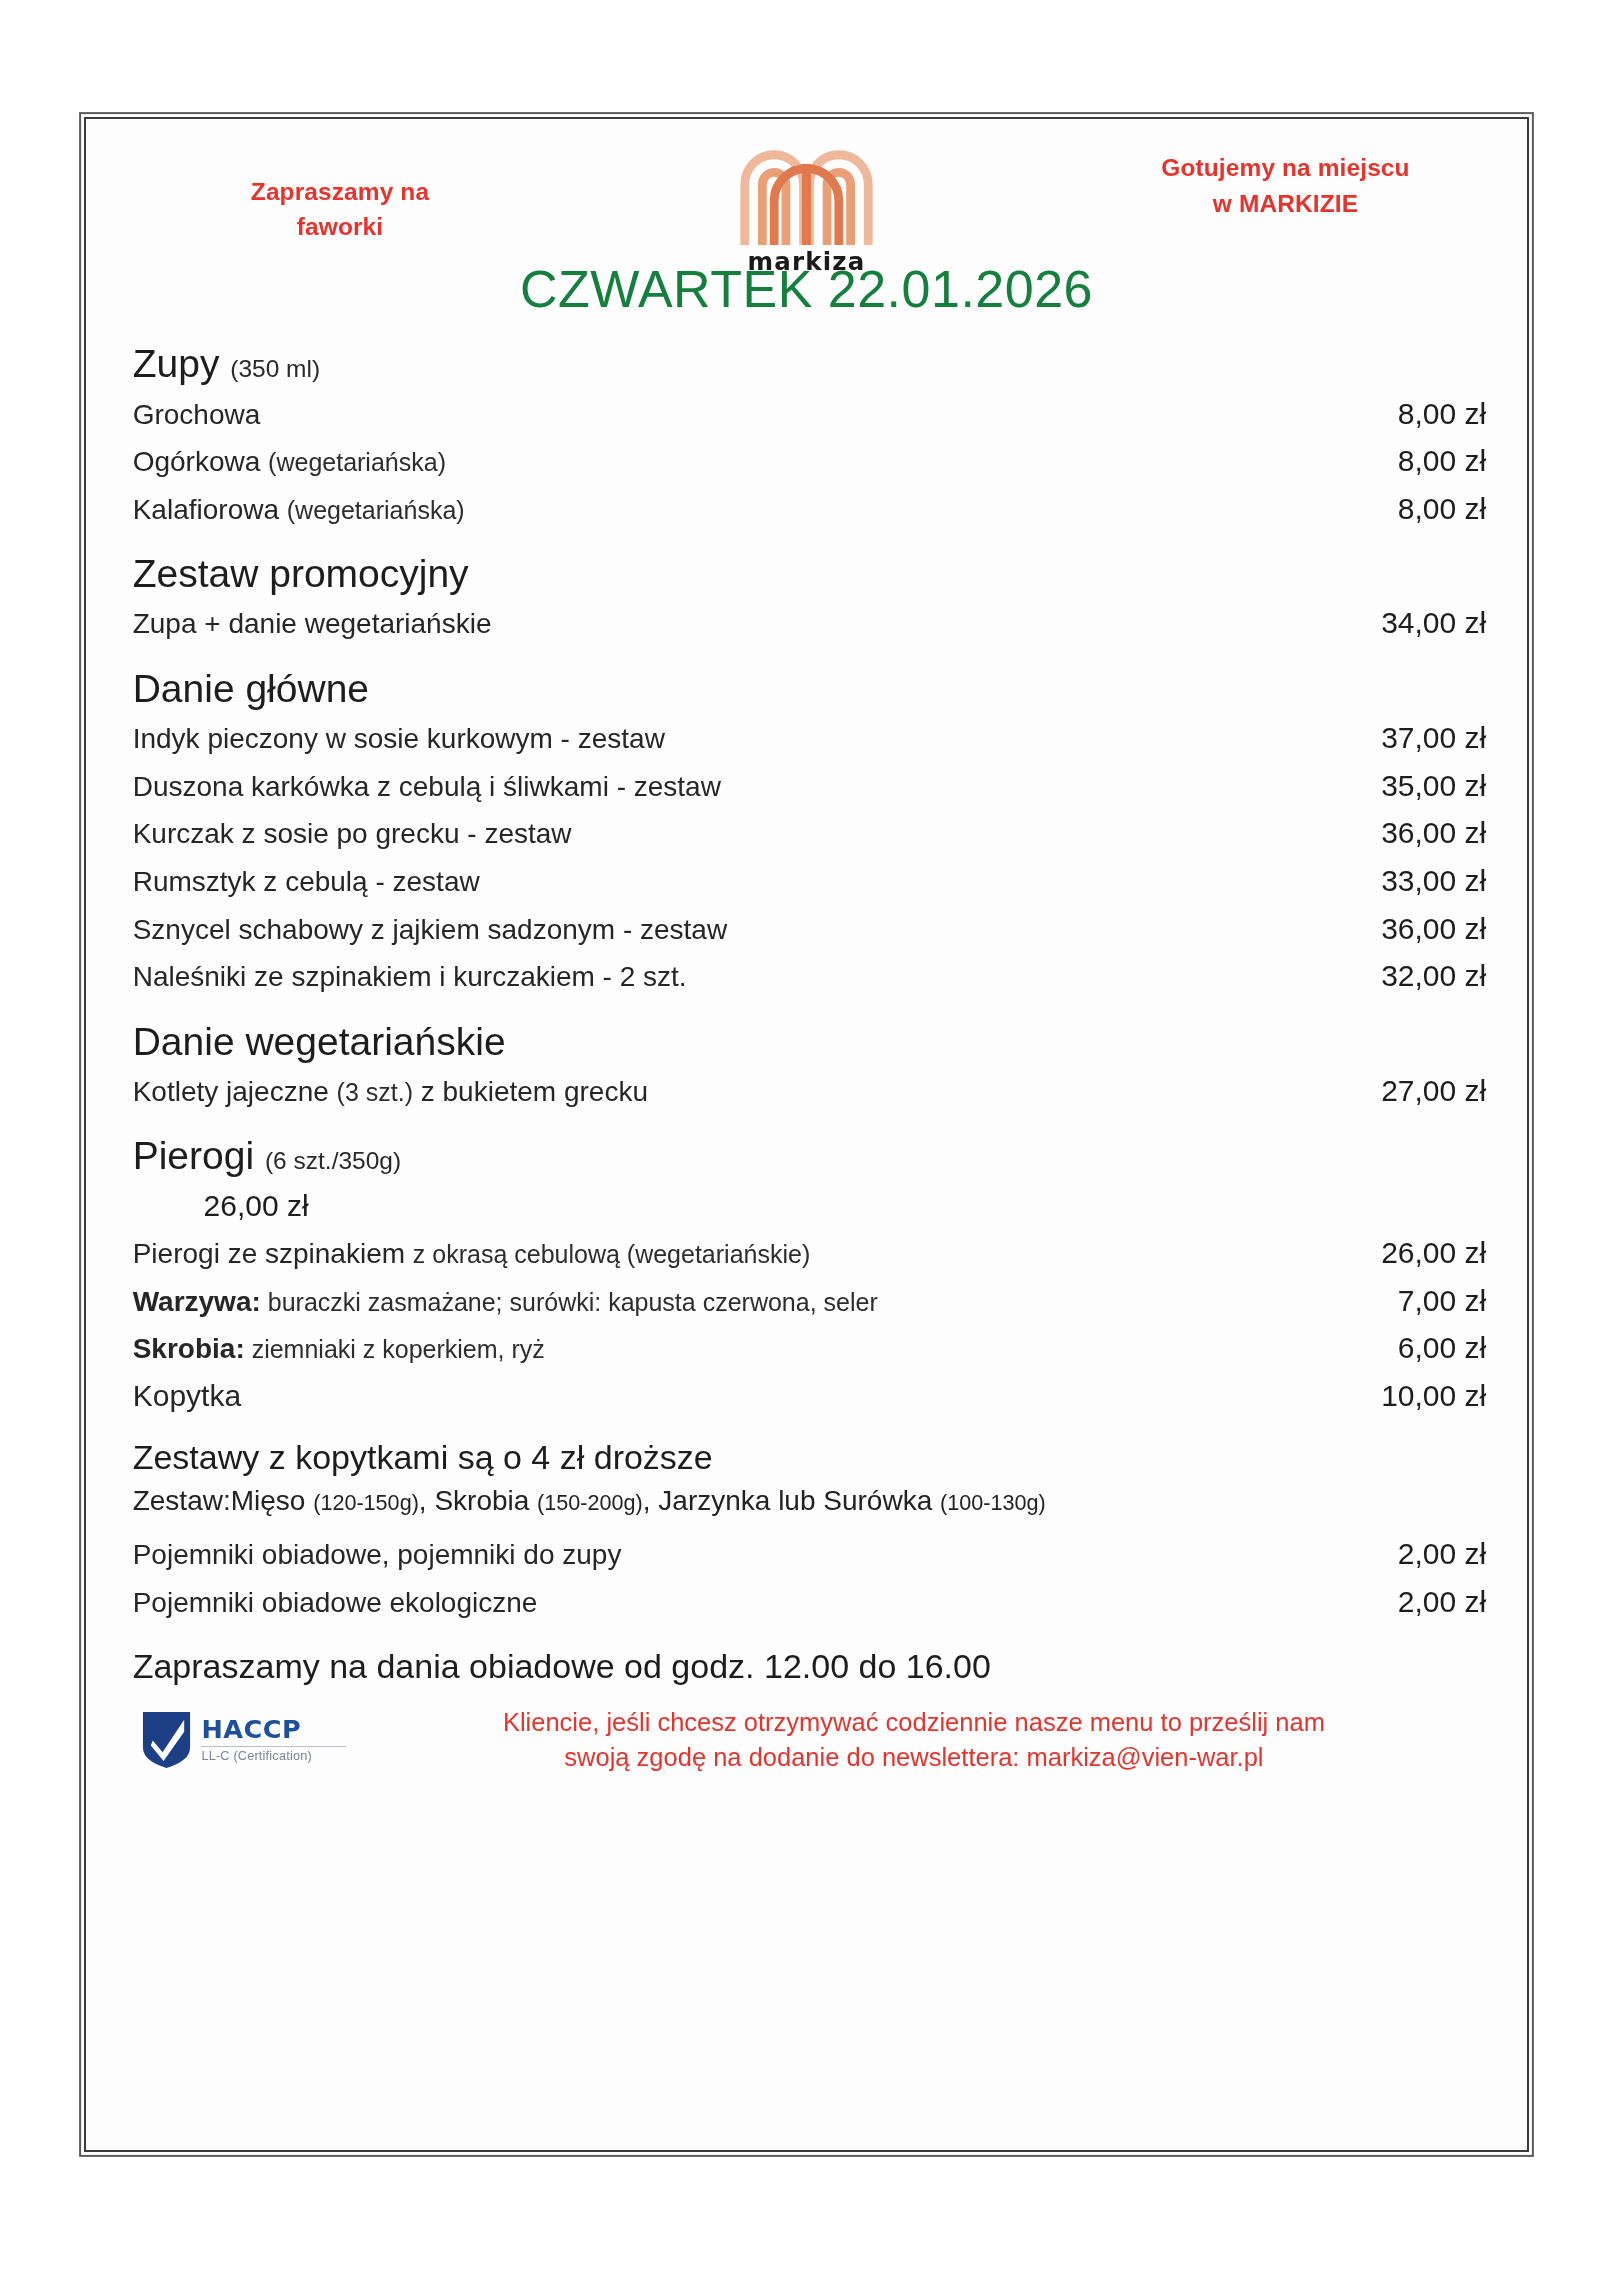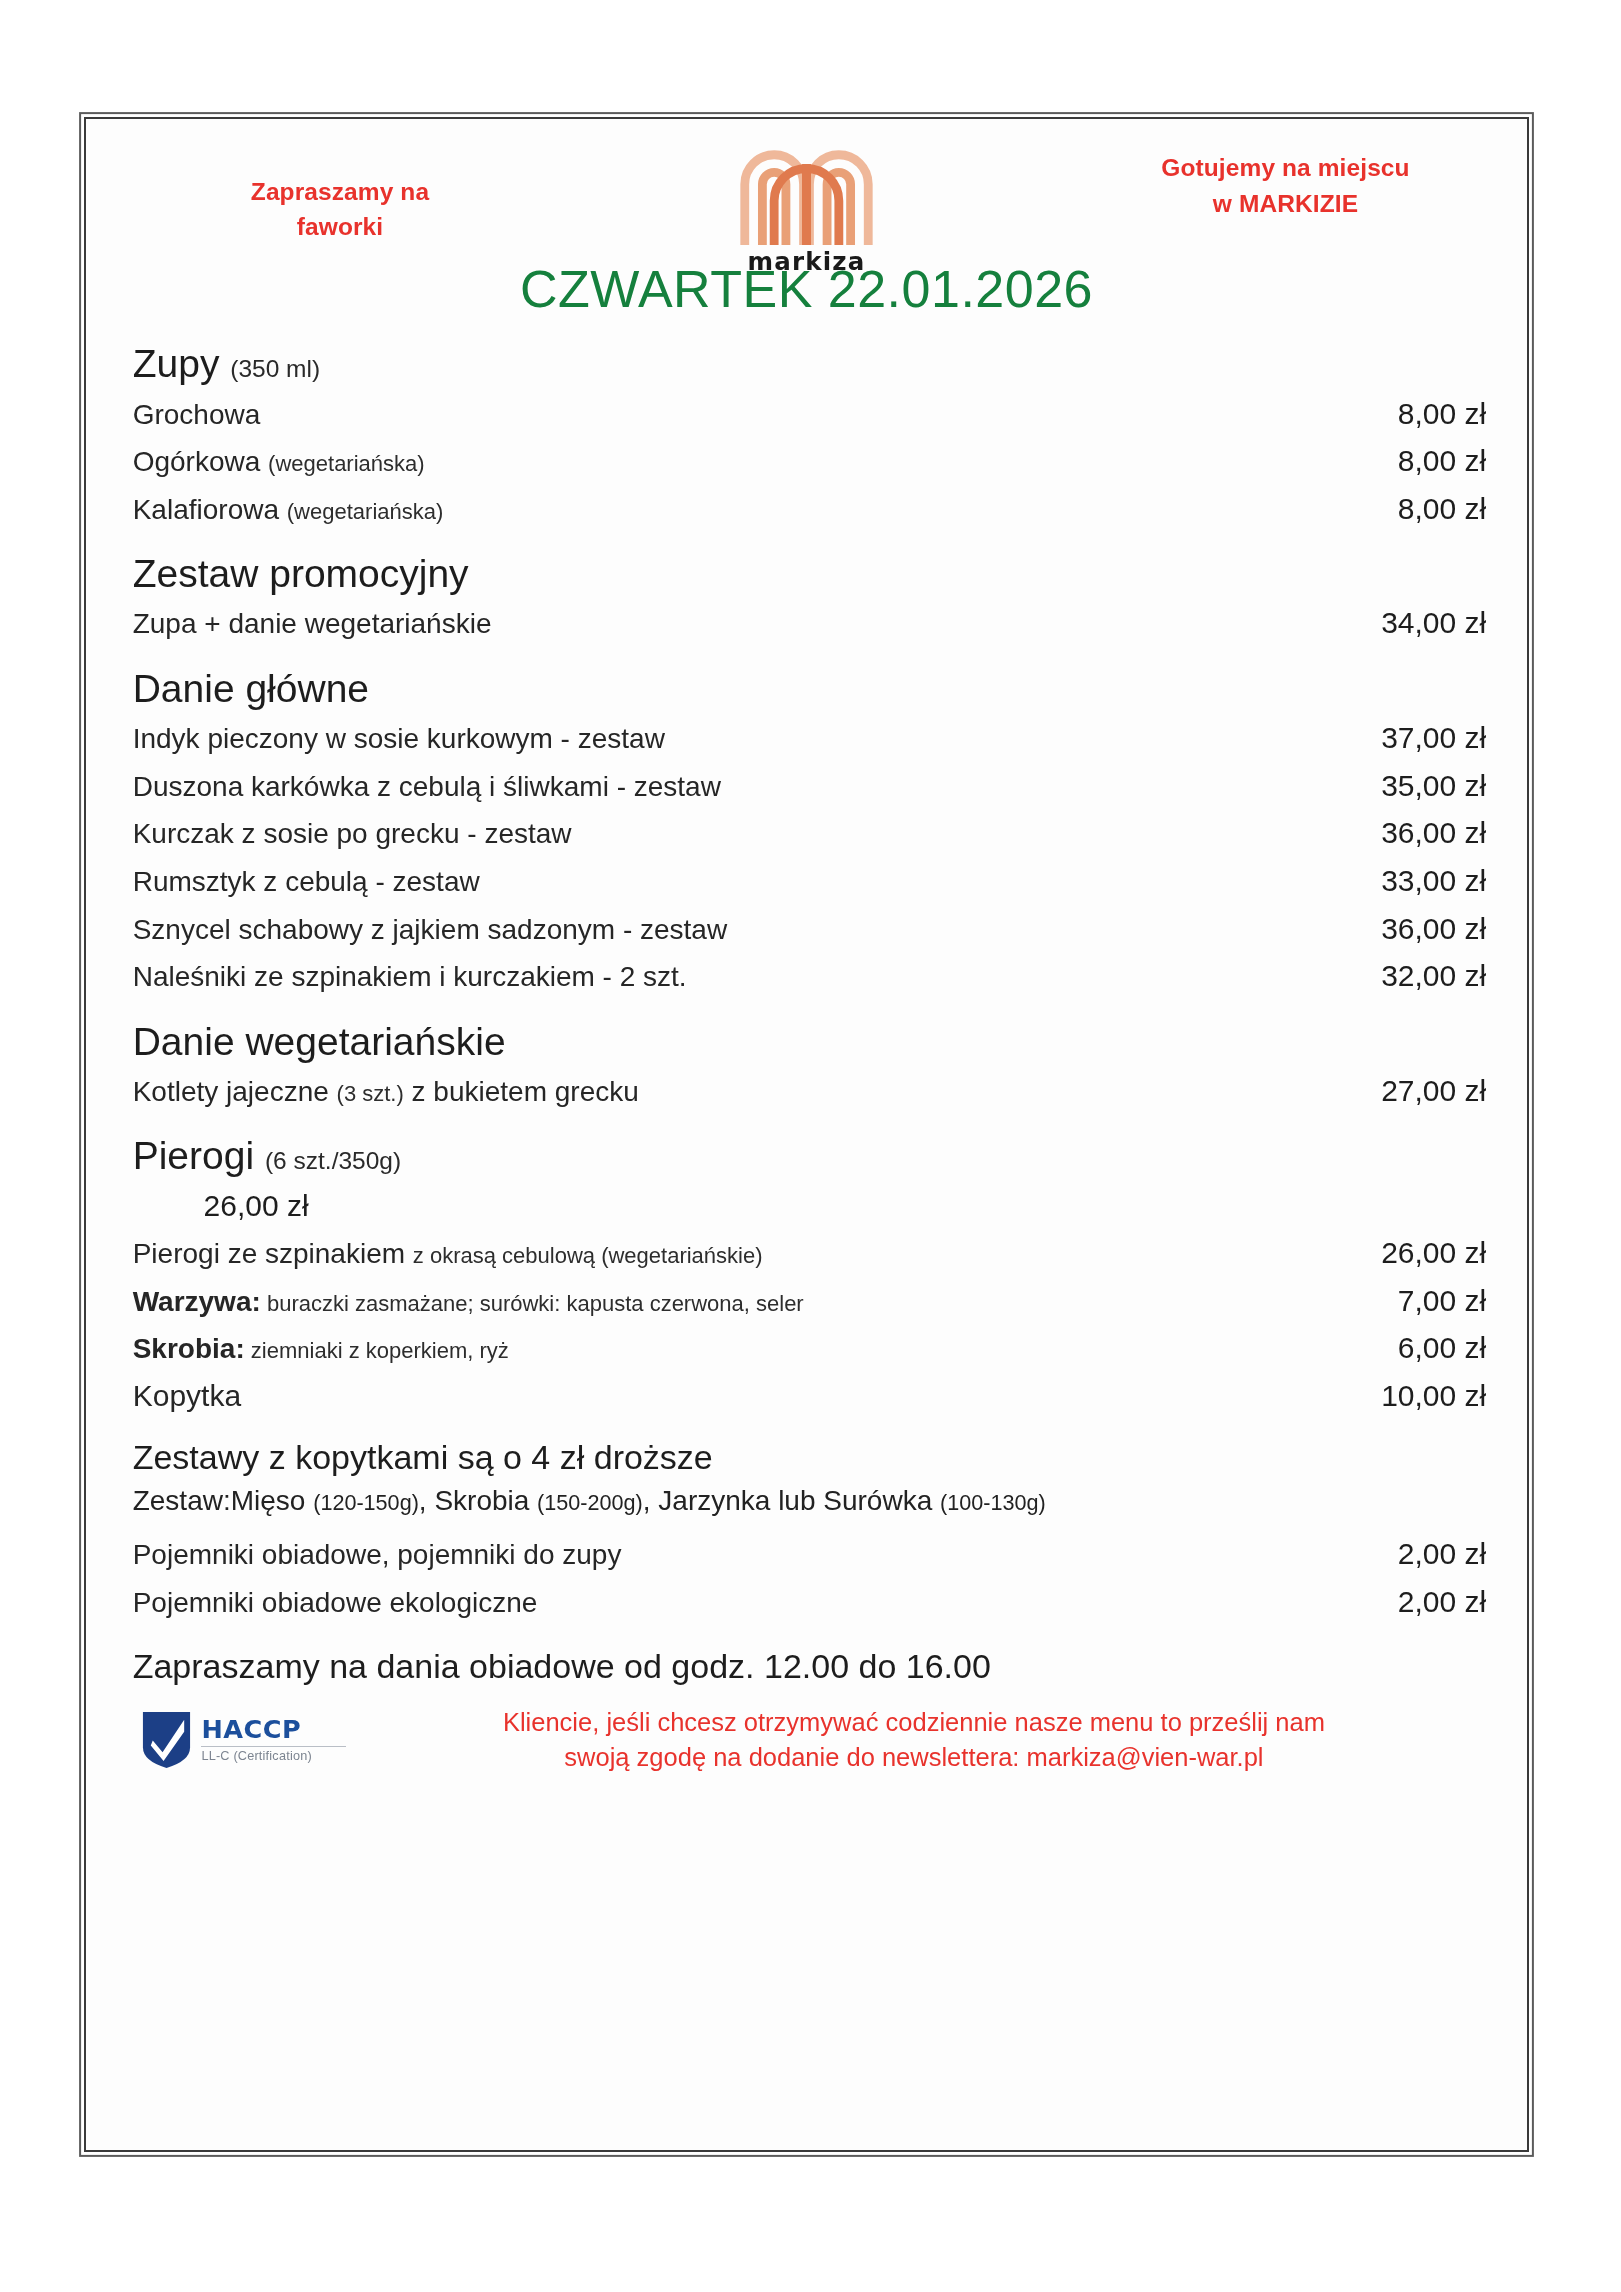--- a/index.html
+++ b/index.html
@@ -113,21 +113,21 @@
   }
   .row .name { flex: 1 1 auto; padding-right: 23.5px; }
   .row .price {
     flex: 0 0 auto;
     font-size: 30px;
     white-space: nowrap;
     color: #1d1d1d;
     text-align: right;
     min-width: 176px;
   }
-  .row .sub { font-size: 22px; color: #2d2d2d; }
+  .row .sub { font-size: 25px; color: #2d2d2d; }
   .row .bold { font-weight: 700; }
   .row.lead { font-size: 30px; }
 
   .note-big {
     font-size: 34px;
     color: #1d1d1d;
     margin: 19.6px 0 5.9px 0;
     line-height: 1.1;
   }
   .note-mid {

